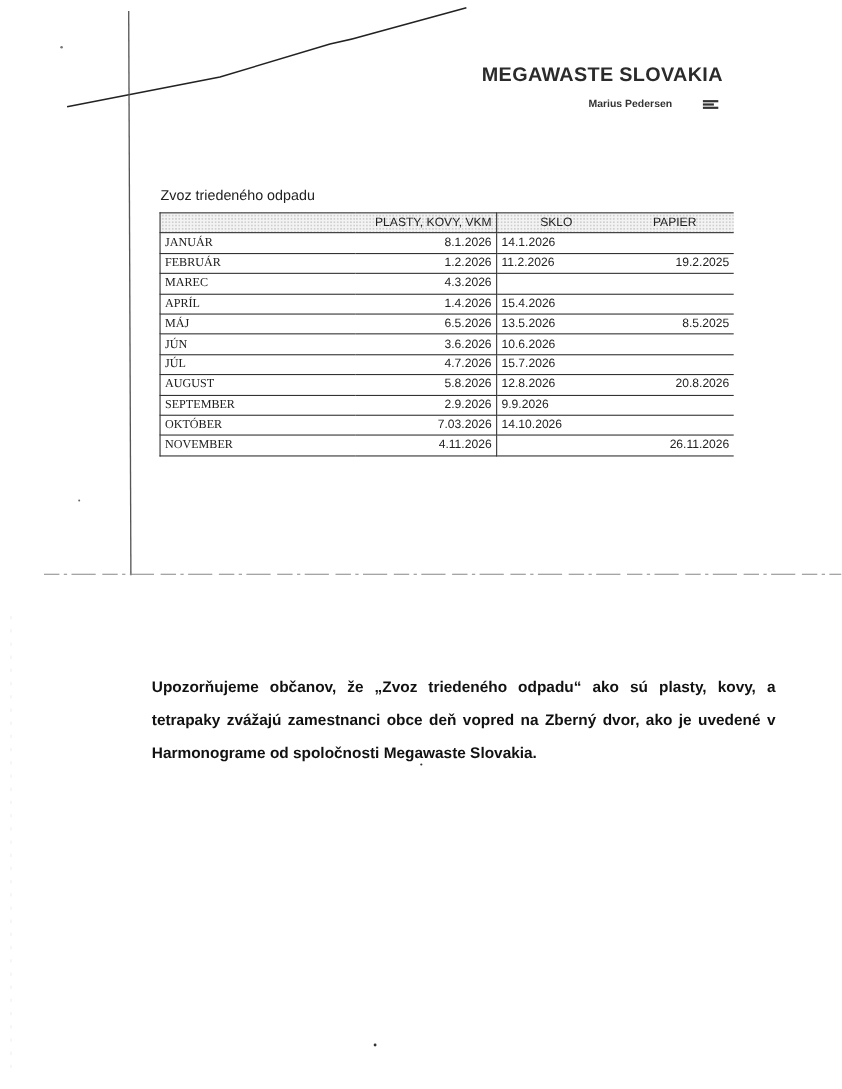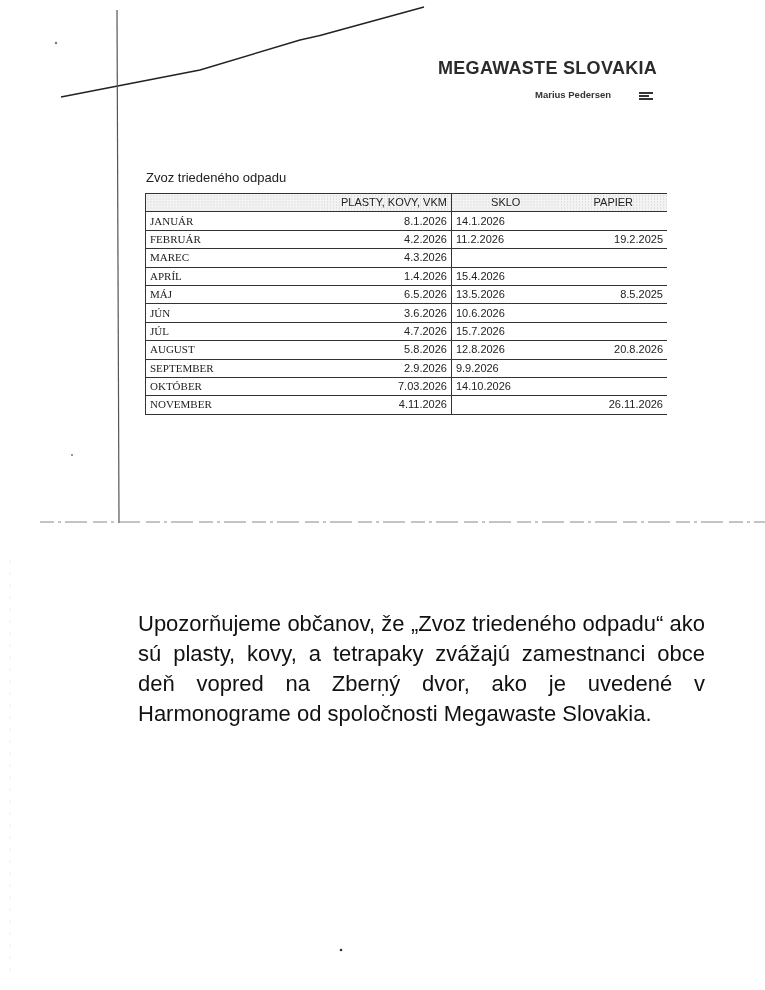--- a/index.html
+++ b/index.html
@@ -8,21 +8,21 @@
     background: #ffffff; font-family: "Liberation Sans", sans-serif; color: #1a1a1a;
   }
   .scan-lines { position: absolute; left: 0; top: 0; width: 765px; height: 990px; pointer-events: none; }
   .header-block { position: absolute; left: 438px; top: 58px; width: 310px; }
   .company-name {
     font-family: "Liberation Sans", sans-serif; font-weight: bold; font-size: 18px;
     letter-spacing: 0.3px; color: #2b2b2b; white-space: nowrap;
   }
   .sub-line {
     position: absolute; left: 97px; top: 31px; font-size: 9.5px; font-weight: bold; color: #333;
-    white-space: nowrap; display: flex; align-items: flex-end; gap: 28px;
+    white-space: nowrap; display: flex; align-items: center; gap: 28px;
   }
   .logo-mark { width: 14px; height: 8px; position: relative; display: inline-block; }
   .logo-mark span { position: absolute; left: 0; right: 0; height: 2px; background: #333; }
 
   .table-title { position: absolute; left: 146px; top: 170px; font-size: 13px; color: #222; }
 
   table.schedule {
     position: absolute; left: 145px; top: 193px; width: 522px;
     border-collapse: collapse; font-size: 11px; color: #222;
   }
@@ -41,21 +41,21 @@
   .col-papier { text-align: right; width: 130px; }
   th.col-month { border-left: 1.2px solid #333; }
   th.col-plasty-h { text-align: right; border-right: 1.2px solid #333; }
   th.col-sklo { text-align: center; }
   th.col-papier { text-align: center; }
   td.month { text-align: left; border-left: 1.2px solid #333; width: 110px; font-family: Liberation Serif, serif; }
   td.plasty { text-align: right; border-right: 1.2px solid #333; width: 130px; }
 
   .notice {
     position: absolute; left: 138px; top: 609px; width: 567px;
-    font-family: "Liberation Sans", sans-serif; font-weight: normal; font-size: 22px;
+    font-family: "Liberation Sans", sans-serif; font-weight: bold; font-size: 14px;
     line-height: 30px; color: #111; text-align: justify;
   }
 </style>
 </head>
 <body>
 
 <svg class="scan-lines" viewBox="0 0 765 990">
 
   <path d="M61 97 L200 70 L300 40 Q320 36 340 30 L424 7" stroke="#222" stroke-width="1.4" fill="none"></path>
 
@@ -95,21 +95,21 @@
   </thead>
   <tbody id="schedule-body">
       <tr>
         <td class="month">JANUÁR</td>
         <td class="plasty">8.1.2026</td>
         <td class="col-sklo">14.1.2026</td>
         <td class="col-papier"></td>
       </tr>
       <tr>
         <td class="month">FEBRUÁR</td>
-        <td class="plasty">4.2.2026</td>
+        <td class="plasty">1.2.2026</td>
         <td class="col-sklo">11.2.2026</td>
         <td class="col-papier">19.2.2025</td>
       </tr>
       <tr>
         <td class="month">MAREC</td>
         <td class="plasty">4.3.2026</td>
         <td class="col-sklo"></td>
         <td class="col-papier"></td>
       </tr>
       <tr>

